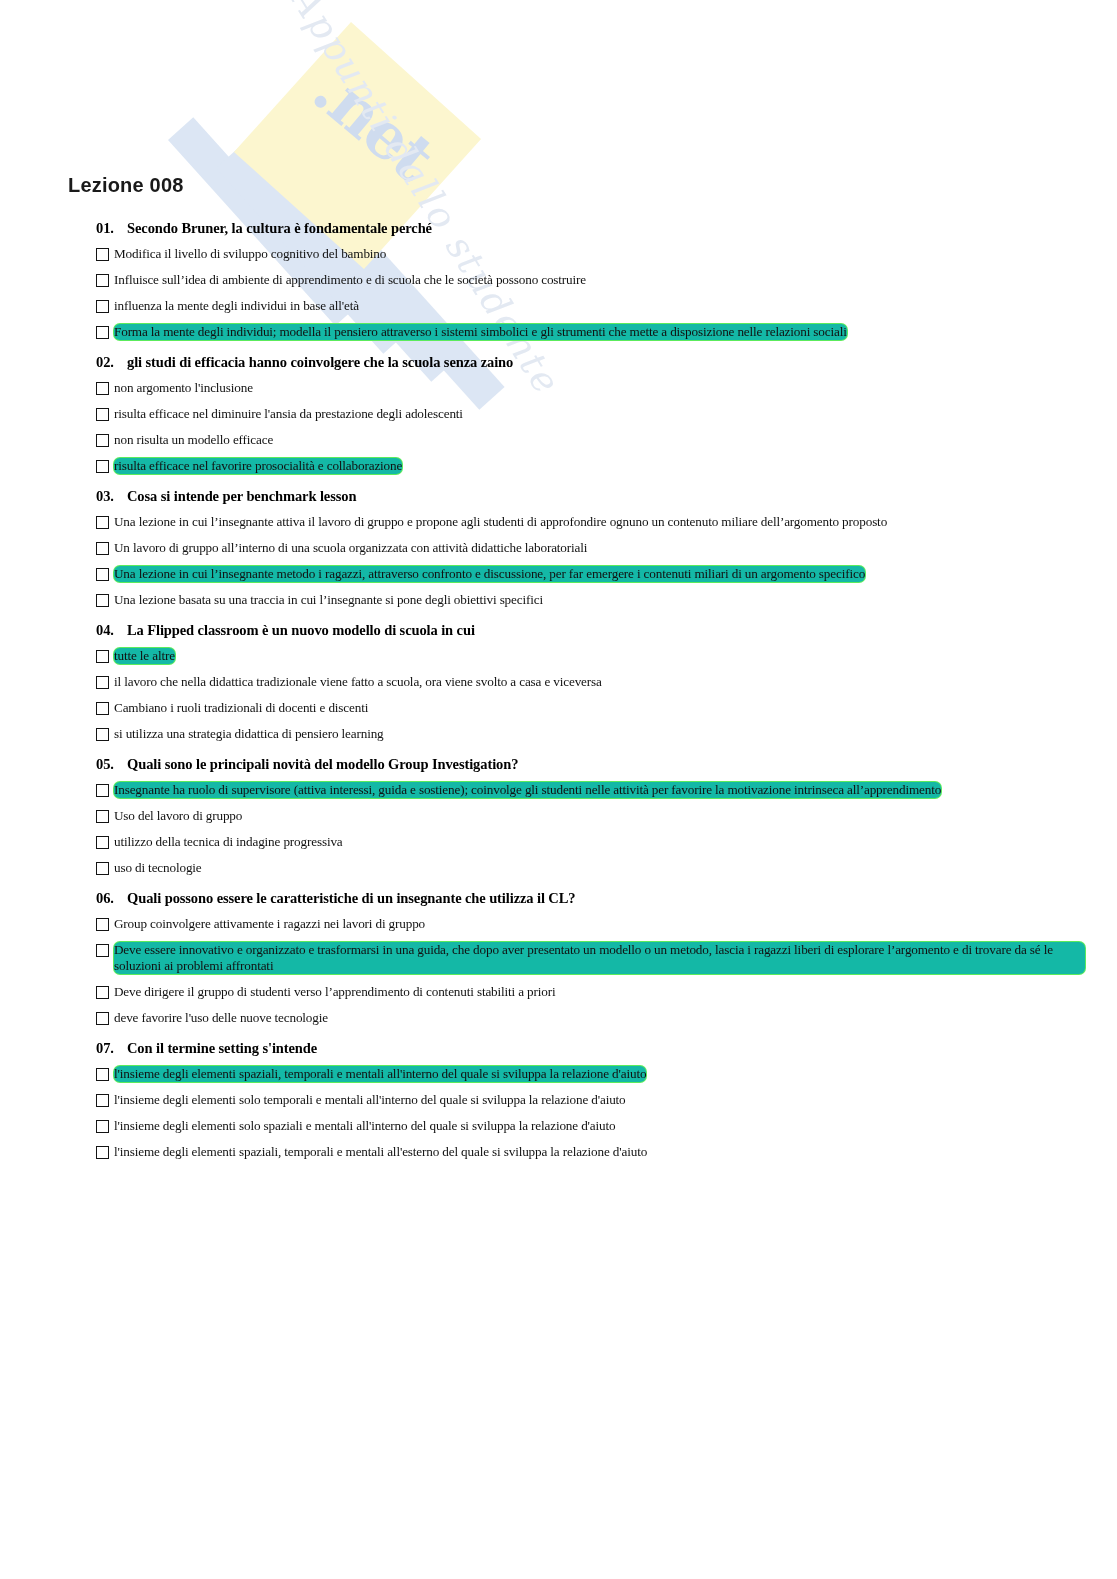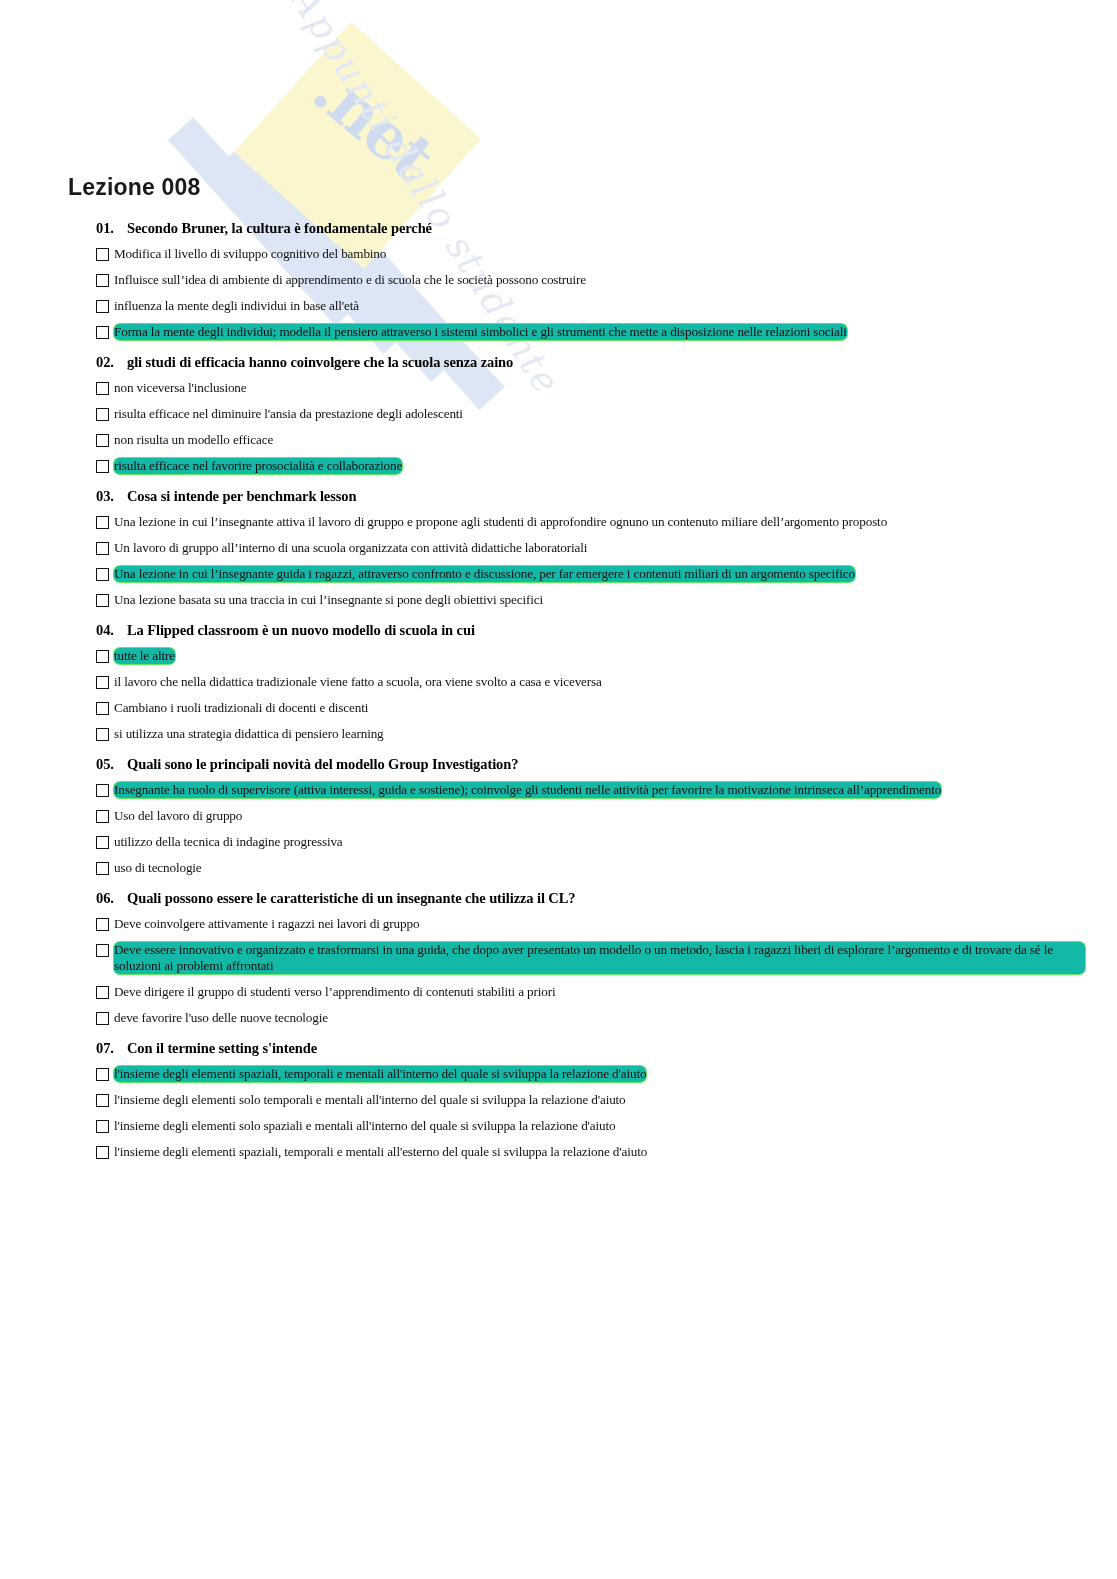--- a/index.html
+++ b/index.html
@@ -74,21 +74,21 @@
   .content {
     position: relative;
     z-index: 2;
     padding: 0;
   }
   .doc-title {
     position: absolute;
     left: 68px;
     top: 174px;
     font-family: "Liberation Sans", sans-serif;
-    font-size: 23px;
+    font-size: 20px;
     font-weight: 700;
     color: #1a1a1a;
     letter-spacing: 0.2px;
   }
 
   .questions {
     position: absolute;
     left: 0;
     top: 220px;
     width: 1117px;
@@ -185,21 +185,21 @@
             <span class="option-text hl">Forma la mente degli individui; modella il pensiero attraverso i sistemi simbolici e gli strumenti che mette a disposizione nelle relazioni sociali</span>
           </div>
         </div>
         <div class="question-block">
           <div class="q-header">
             <span class="q-num">02.</span>
             <span class="q-text">gli studi di efficacia hanno coinvolgere che la scuola senza zaino</span>
           </div>
           <div class="option-row">
             <span class="checkbox"></span>
-            <span class="option-text">non viceversa l'inclusione</span>
+            <span class="option-text">non argomento l'inclusione</span>
           </div>
           <div class="option-row">
             <span class="checkbox"></span>
             <span class="option-text">risulta efficace nel diminuire l'ansia da prestazione degli adolescenti</span>
           </div>
           <div class="option-row">
             <span class="checkbox"></span>
             <span class="option-text">non risulta un modello efficace</span>
           </div>
           <div class="option-row">
@@ -215,21 +215,21 @@
           <div class="option-row">
             <span class="checkbox"></span>
             <span class="option-text">Una lezione in cui l’insegnante attiva il lavoro di gruppo e propone agli studenti di approfondire ognuno un contenuto miliare dell’argomento proposto</span>
           </div>
           <div class="option-row">
             <span class="checkbox"></span>
             <span class="option-text">Un lavoro di gruppo all’interno di una scuola organizzata con attività didattiche laboratoriali</span>
           </div>
           <div class="option-row">
             <span class="checkbox"></span>
-            <span class="option-text hl">Una lezione in cui l’insegnante guida i ragazzi, attraverso confronto e discussione, per far emergere i contenuti miliari di un argomento specifico</span>
+            <span class="option-text hl">Una lezione in cui l’insegnante metodo i ragazzi, attraverso confronto e discussione, per far emergere i contenuti miliari di un argomento specifico</span>
           </div>
           <div class="option-row">
             <span class="checkbox"></span>
             <span class="option-text">Una lezione basata su una traccia in cui l’insegnante si pone degli obiettivi specifici</span>
           </div>
         </div>
         <div class="question-block">
           <div class="q-header">
             <span class="q-num">04.</span>
             <span class="q-text">La Flipped classroom è un nuovo modello di scuola in cui</span>
@@ -273,21 +273,21 @@
             <span class="option-text">uso di tecnologie</span>
           </div>
         </div>
         <div class="question-block">
           <div class="q-header">
             <span class="q-num">06.</span>
             <span class="q-text">Quali possono essere le caratteristiche di un insegnante che utilizza il CL?</span>
           </div>
           <div class="option-row">
             <span class="checkbox"></span>
-            <span class="option-text">Deve coinvolgere attivamente i ragazzi nei lavori di gruppo</span>
+            <span class="option-text">Group coinvolgere attivamente i ragazzi nei lavori di gruppo</span>
           </div>
           <div class="option-row">
             <span class="checkbox"></span>
             <span class="option-text hl">Deve essere innovativo e organizzato e trasformarsi in una guida, che dopo aver presentato un modello o un metodo, lascia i ragazzi liberi di esplorare l’argomento e di trovare da sé le soluzioni ai problemi affrontati</span>
           </div>
           <div class="option-row">
             <span class="checkbox"></span>
             <span class="option-text">Deve dirigere il gruppo di studenti verso l’apprendimento di contenuti stabiliti a priori</span>
           </div>
           <div class="option-row">

